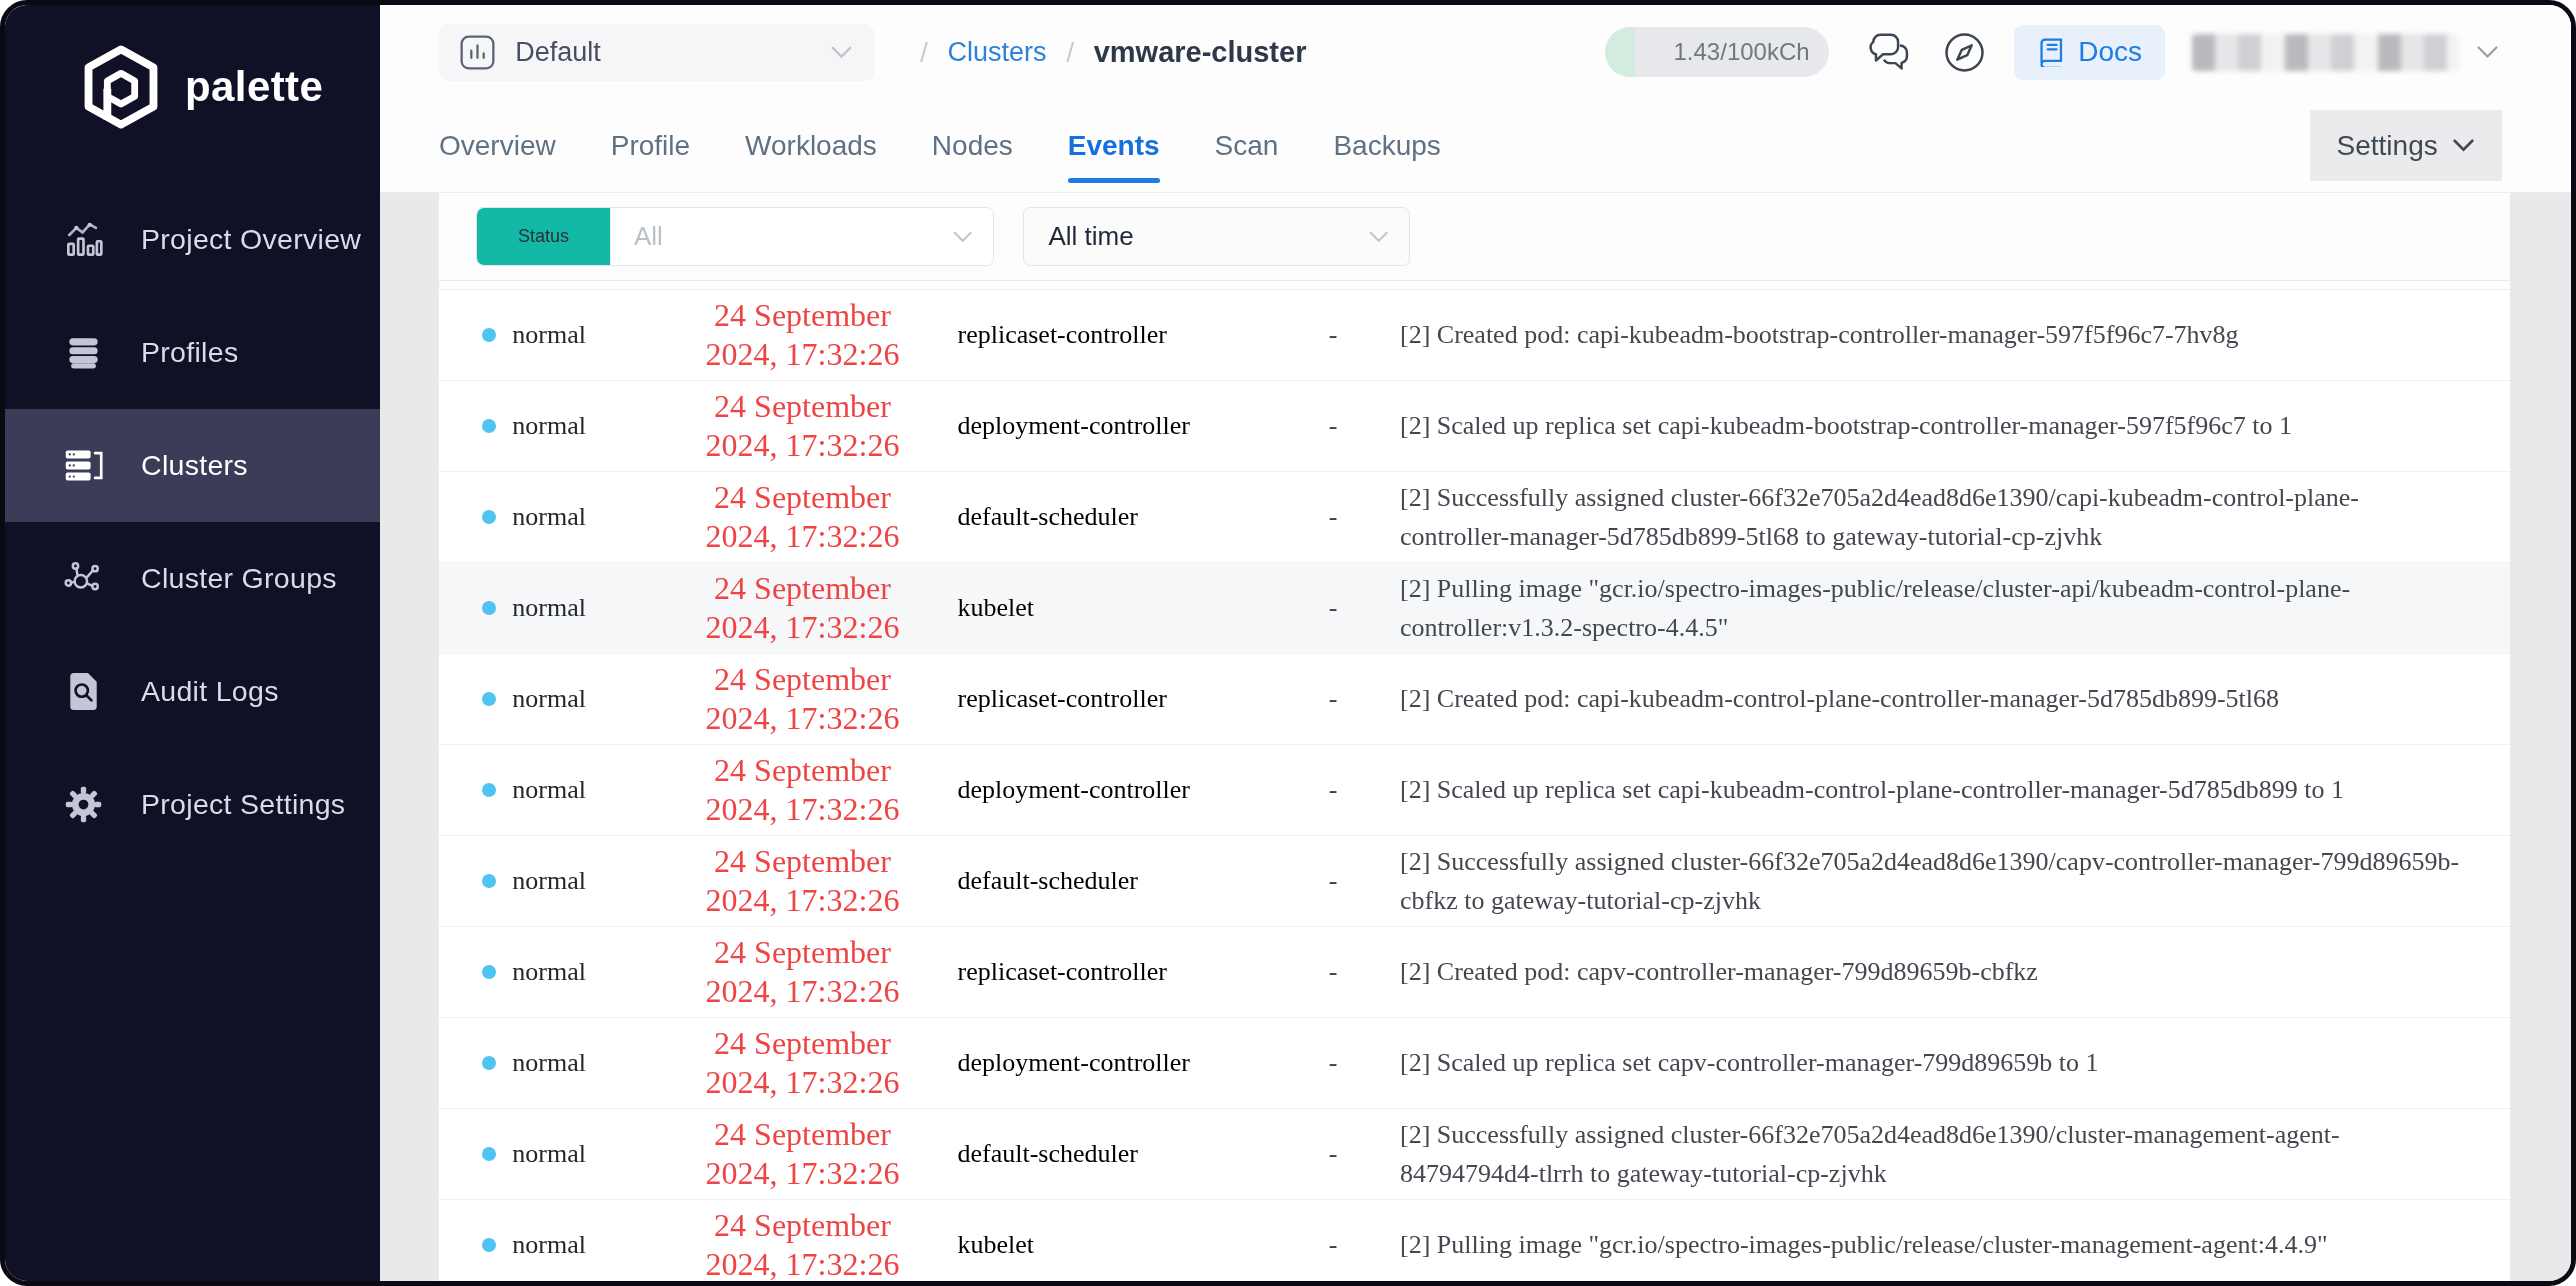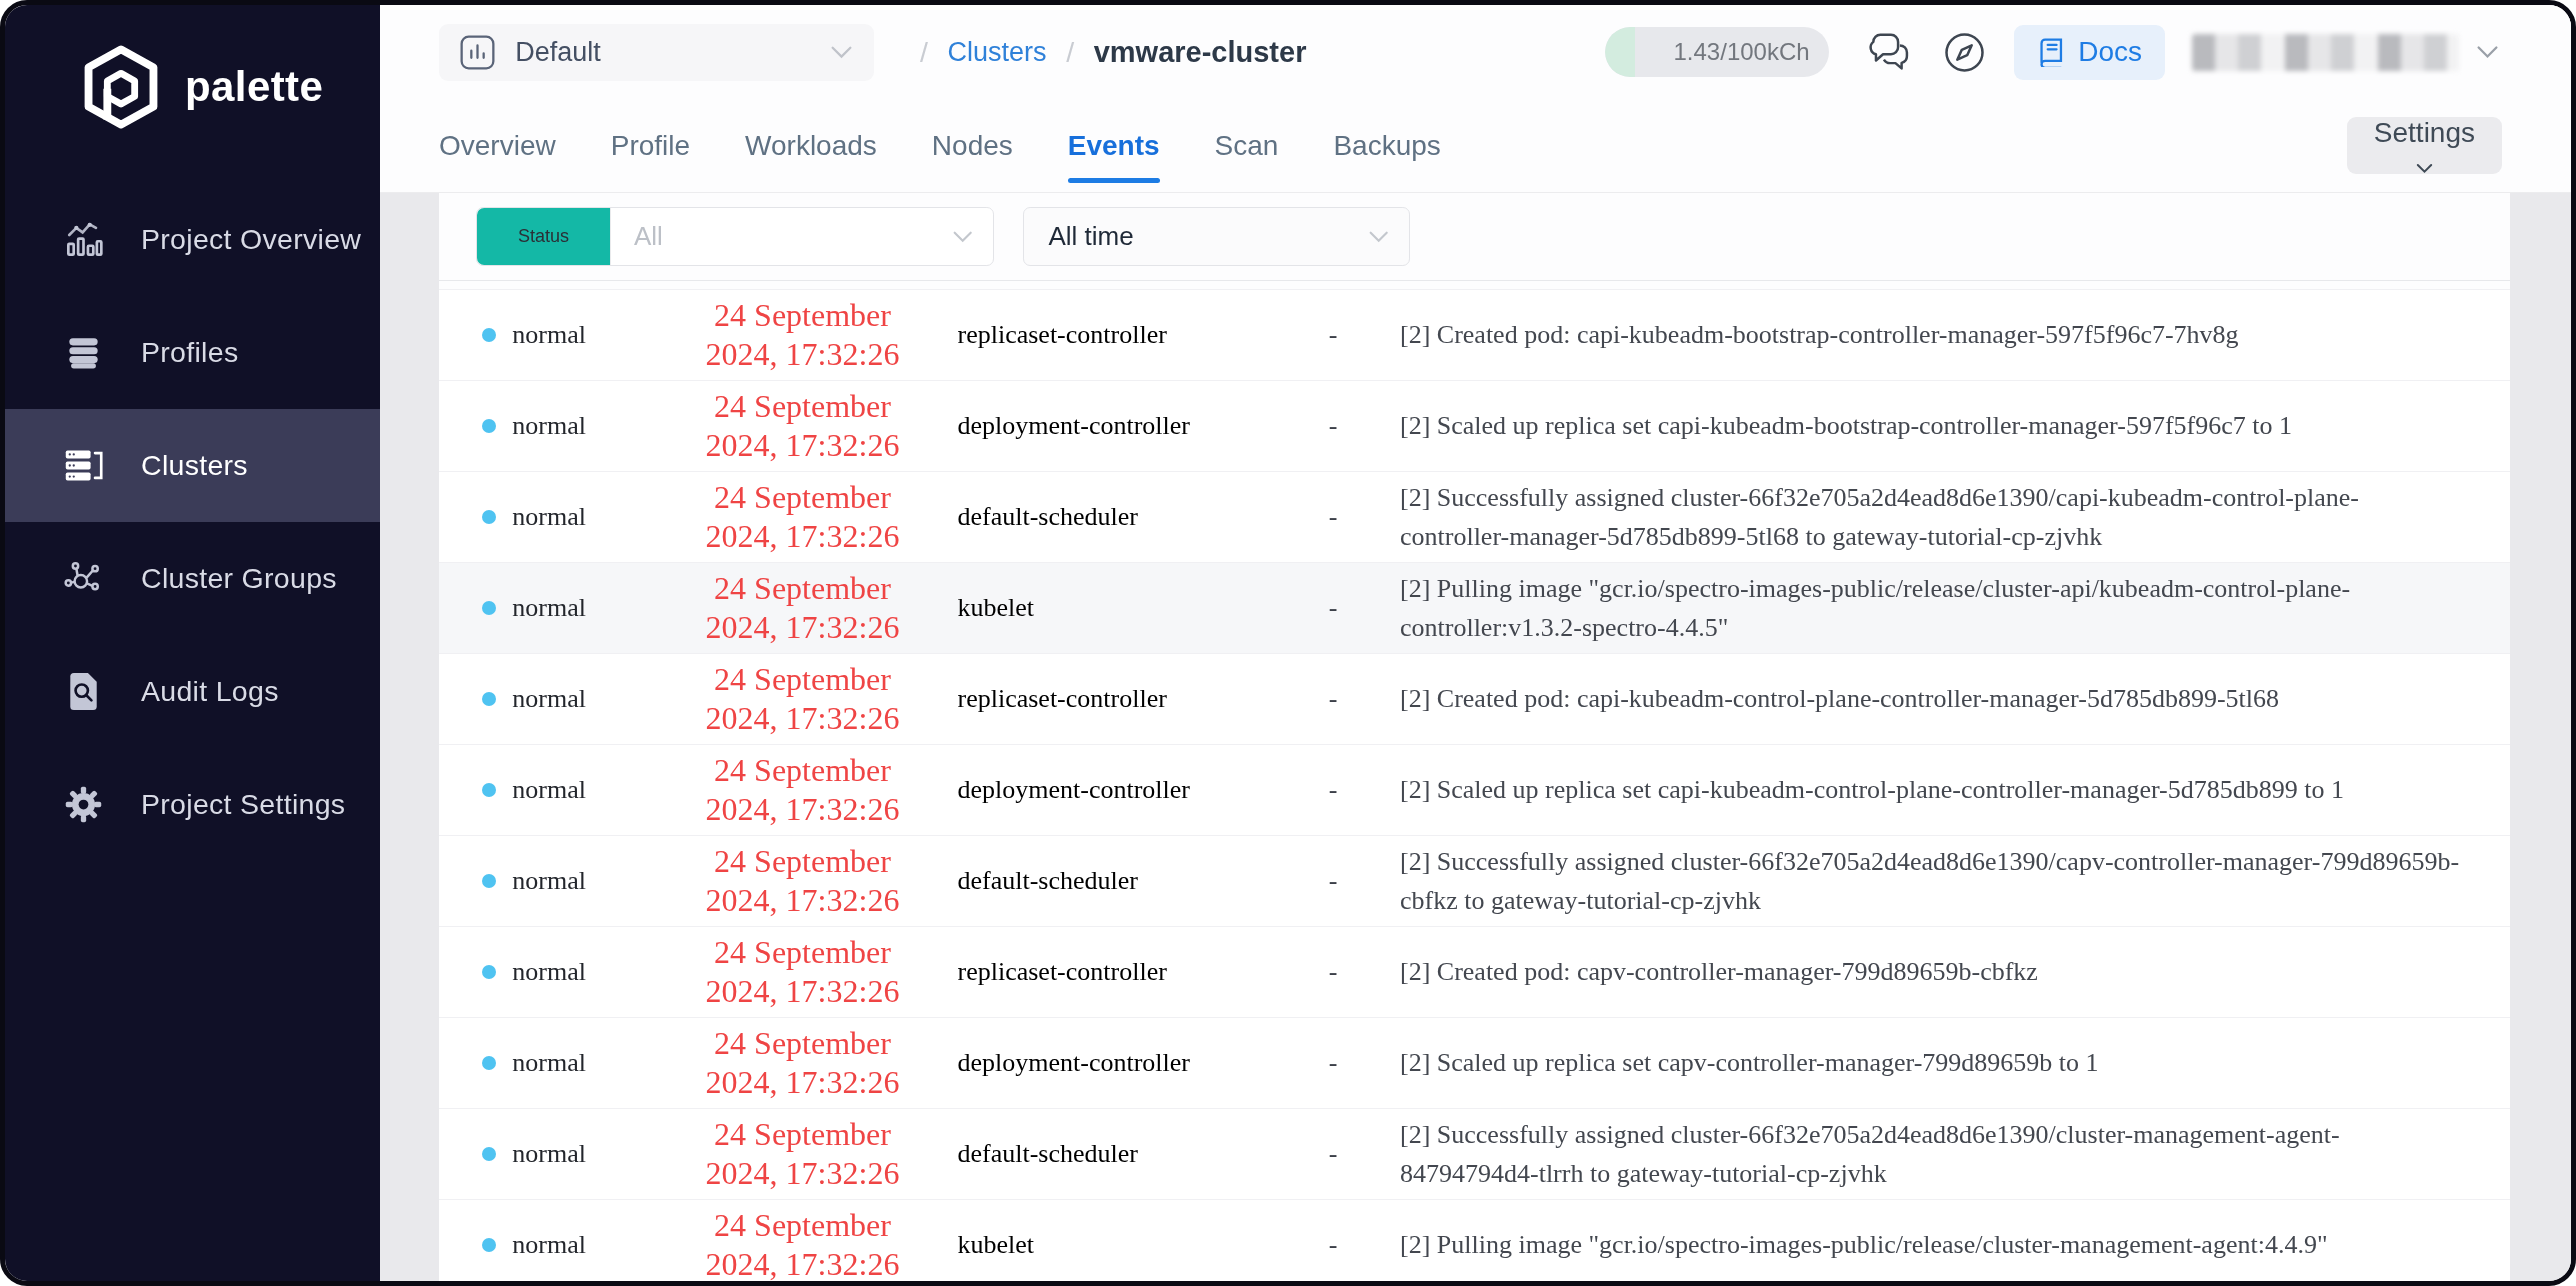--- a/index.html
+++ b/index.html
@@ -45,22 +45,22 @@
       repeating-linear-gradient(90deg,#b9babe 0 23px,#e6e6e8 23px 46px,#cfd0d3 46px 69px,#f2f2f3 69px 93px),
       repeating-linear-gradient(0deg,rgba(255,255,255,.55) 0 12.5px,rgba(140,140,145,.45) 12.5px 25px,rgba(230,230,232,.5) 25px 37px);}
   .chev{color:#9aa0a8;display:flex;}
   
   .tabsbar{height:94px;background:#fdfdfe;display:flex;align-items:center;padding:0 69px 0 59px;
     border-bottom:0.9px solid #ececee;flex:0 0 94px;}
   .tabs{display:flex;gap:55px;height:100%;}
   .tab{position:relative;height:100%;display:flex;align-items:center;font-size:28px;color:#5f7183;cursor:pointer;}
   .tab.active{color:#176fdb;font-weight:700;}
   .tab.active::after{content:"";position:absolute;left:0;right:0;bottom:9px;height:5.3px;border-radius:2.7px;background:#1d7ce4;}
-  .settings-btn{margin-left:auto;height:57px;background:#ebebee;border-radius:9px;display:flex;align-items:center;
-    gap:14.3px;padding:0 27px;font-size:28px;color:#3f4a56;cursor:pointer;flex-direction:column;}
+  .settings-btn{margin-left:auto;height:71px;background:#ebebee;border-radius:0;display:flex;align-items:center;
+    gap:14.3px;padding:0 27px;font-size:28px;color:#3f4a56;cursor:pointer;}
   
   .content{flex:1;display:flex;padding:0 61px 0 59px;min-height:0;}
   .card{flex:1;background:#fdfdfe;display:flex;flex-direction:column;min-width:0;}
   .filter-row{padding:14.3px 0 13.4px 37px;display:flex;align-items:center;gap:28.5px;border-bottom:0.9px solid #e7e8eb;flex:0 0 auto;}
   .sel{height:59px;border:0.9px solid #e3e4e8;border-radius:7.1px;background:#fff;display:flex;align-items:center;cursor:pointer;}
   .sel-status{width:518px;}
   .sel-prefix{width:134px;height:100%;background:#14b8a6;border-right:0.9px solid #e9eaec;border-radius:7.1px 0 0 7.1px;
     display:flex;align-items:center;justify-content:center;font-size:18px;color:#2b2f36;}
   .sel-placeholder{flex:1;padding-left:23px;font-size:26px;color:#bcc0c7;}
   .sel-value{flex:1;padding-left:25px;font-size:26px;color:#1f2937;}

